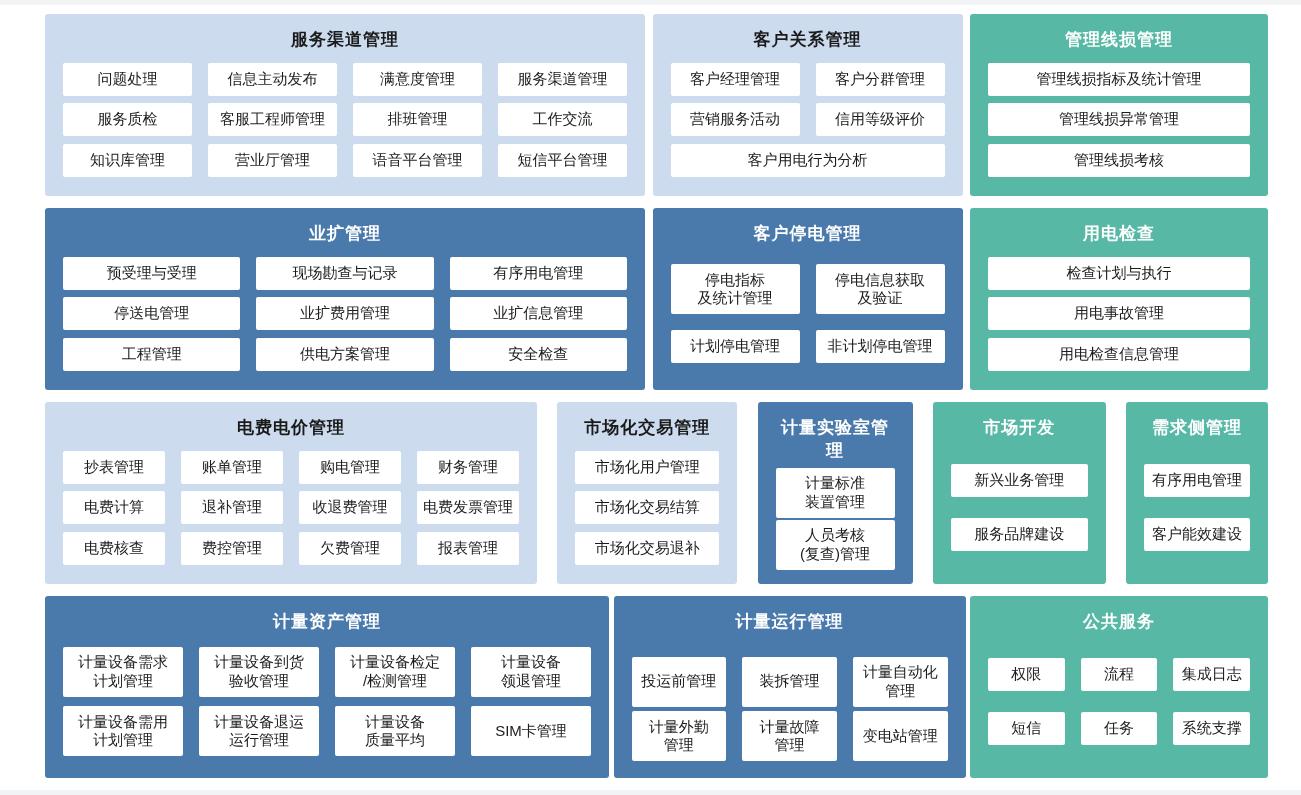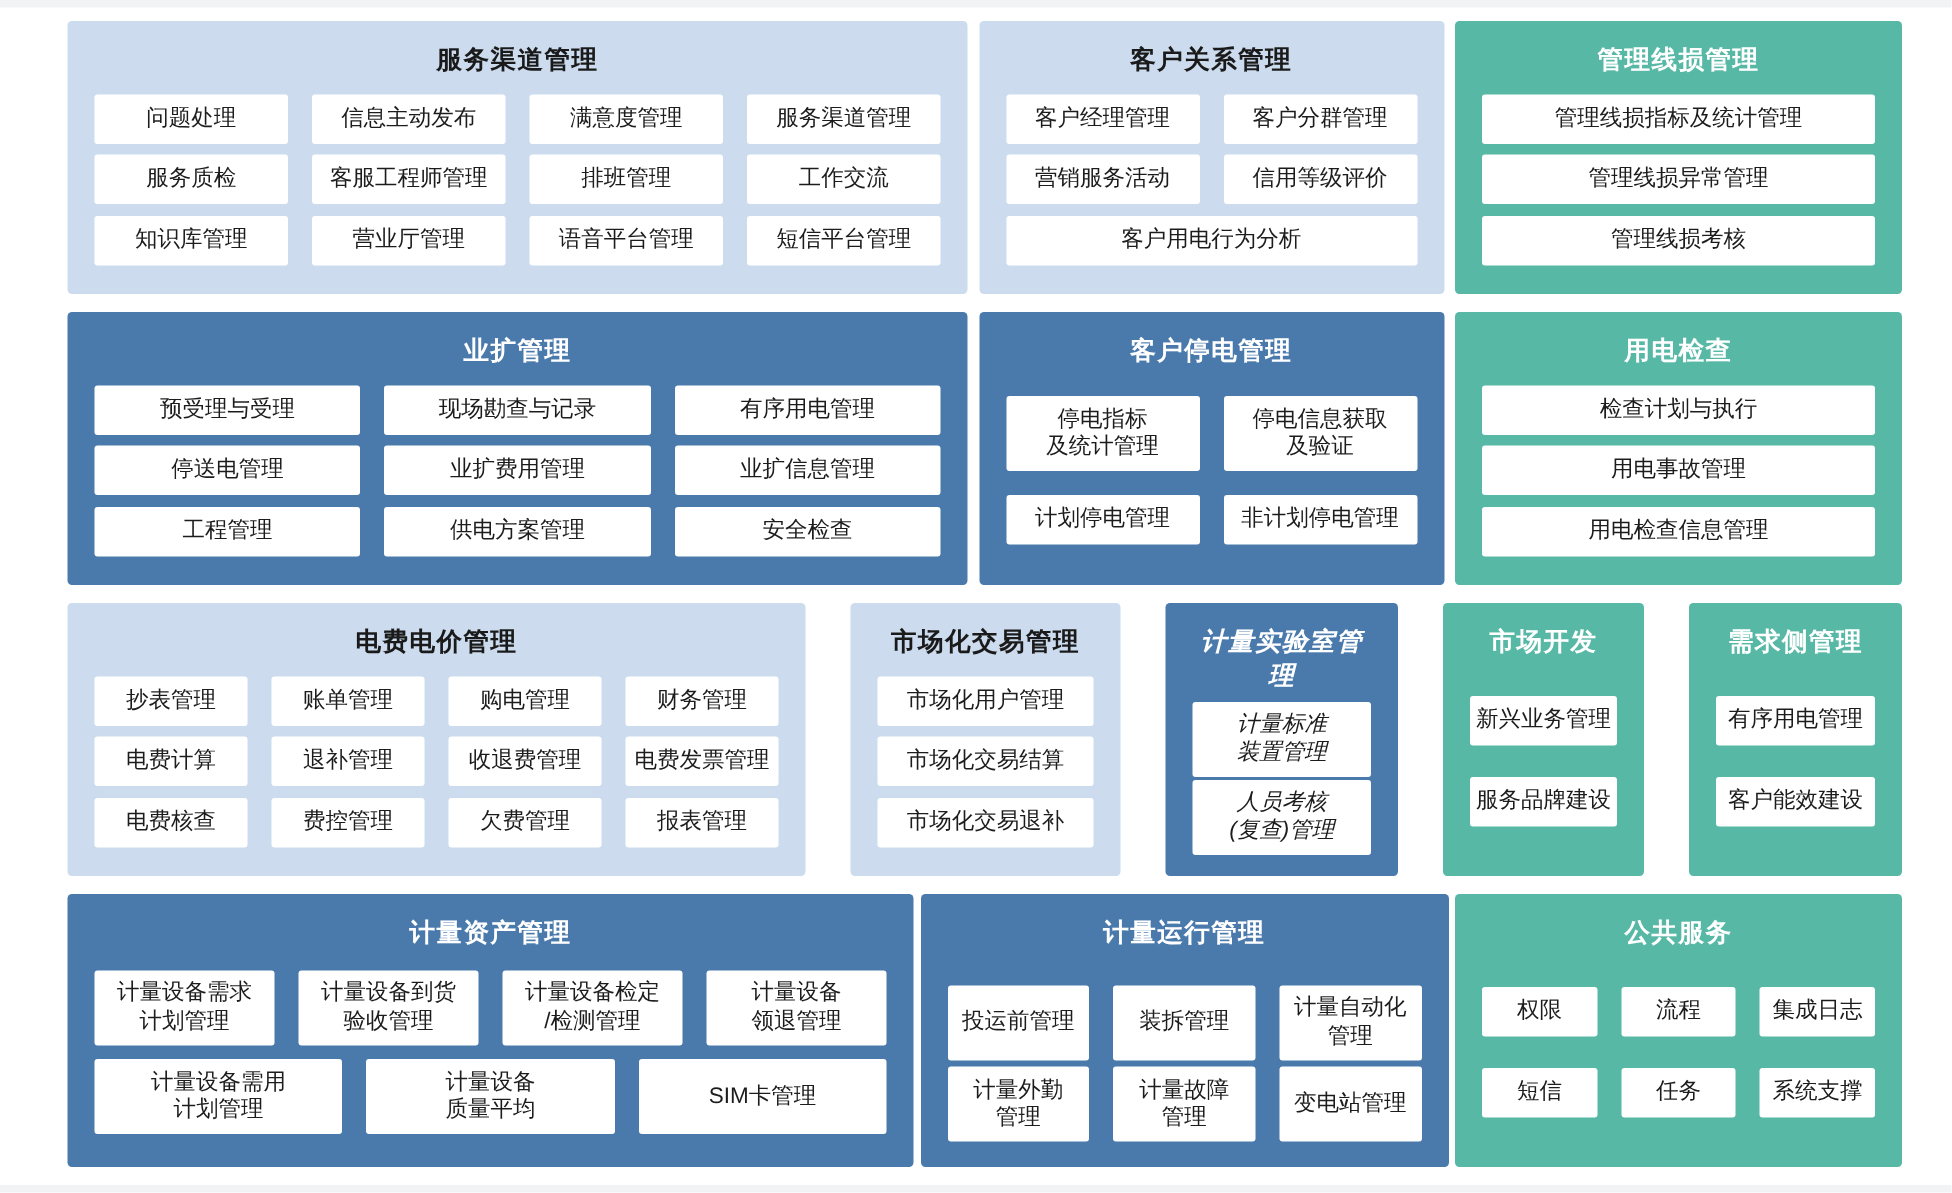--- a/index.html
+++ b/index.html
@@ -83,22 +83,22 @@
     border-radius: 2px;
     padding: 0 4px;
   }
 
   
   .w600 { width: 600px; }
   .w310 { width: 310px; }
   .w298 { width: 298px; }
   .w574 { width: 492px; }
   .w180 { width: 180px; }
-  .w155 { width: 155px; font-style: italic; }
-  .w150 { width: 134px; }
+  .w155 { width: 155px; }
+  .w150 { width: 173px; }
   .w142 { width: 142px; }
   .w564 { width: 564px; }
   .w352 { width: 352px; gap: 15px; }
 </style>
 </head>
 <body>
 
 <div class="edge top"></div>
 <div class="edge bottom"></div>
 
@@ -297,20 +297,22 @@
             <div class="item">计量设备到货
 验收管理</div>
             <div class="item">计量设备检定
 /检测管理</div>
             <div class="item">计量设备
 领退管理</div>
           </div>
           <div class="prow tall">
             <div class="item">计量设备需用
 计划管理</div>
+            <div class="item">计量设备退运
+运行管理</div>
             <div class="item">计量设备
 质量平均</div>
             <div class="item">SIM卡管理</div>
           </div>
         </div>
       </div>
     <div class="panel w352 dark">
         <div class="panel-title">计量运行管理</div>
         <div class="rows">
           <div class="prow tall">

